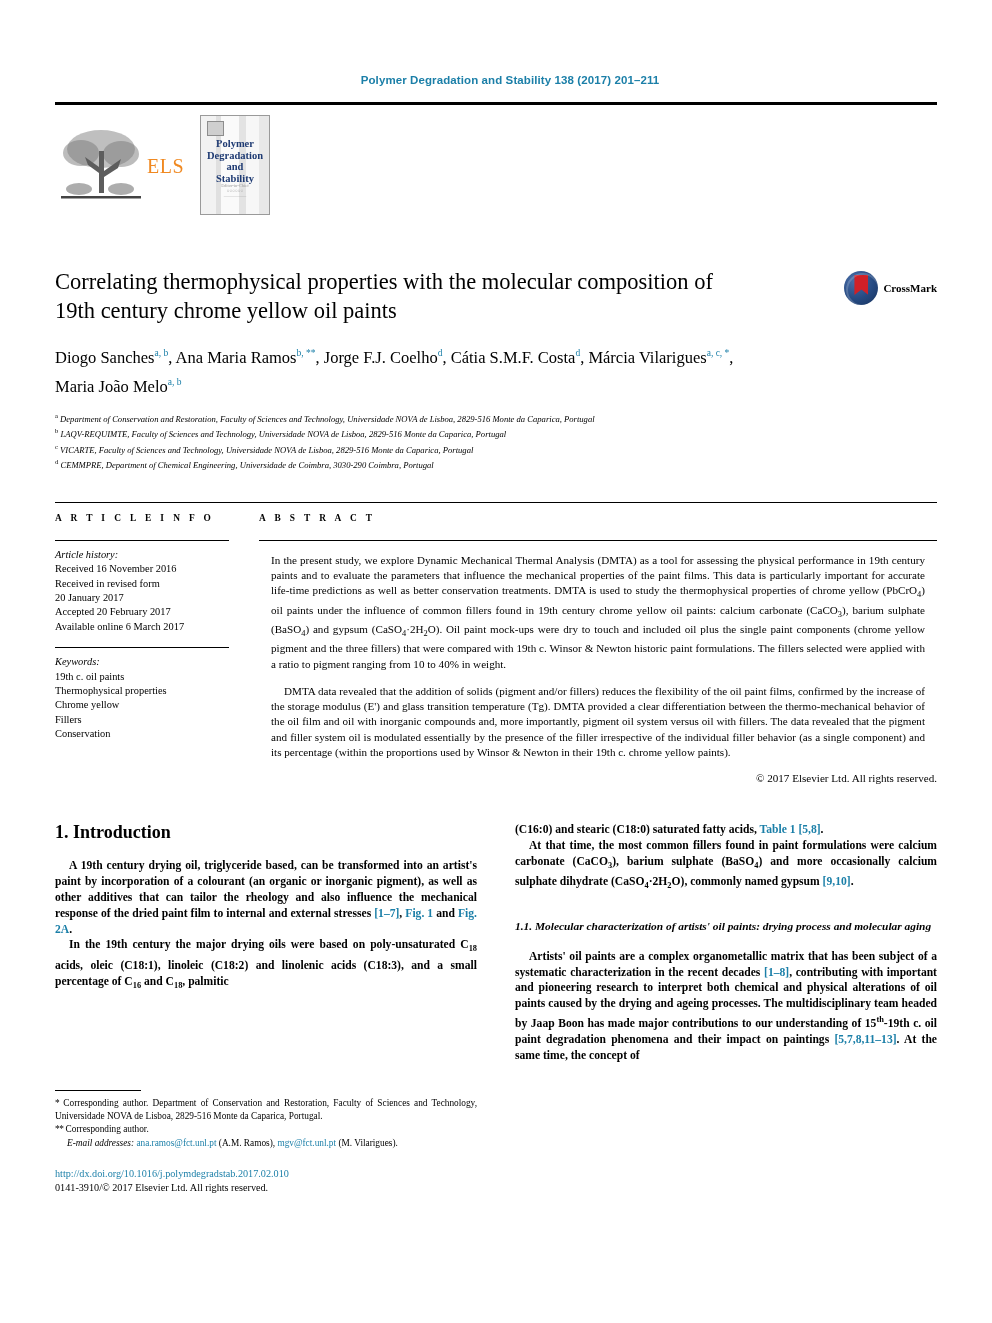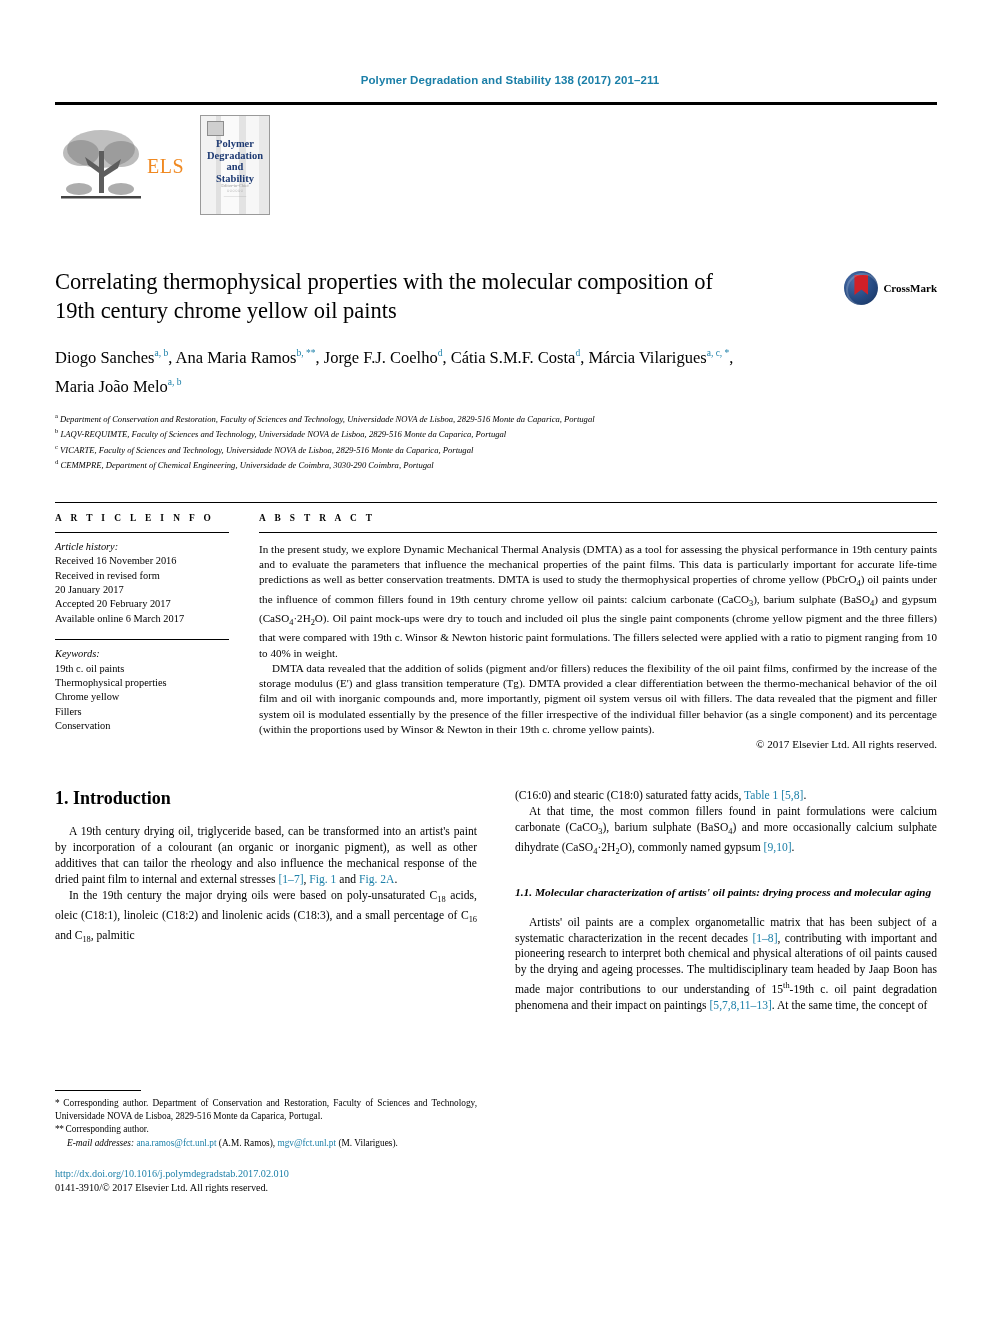--- a/index.html
+++ b/index.html
@@ -240,21 +240,21 @@
   .col-abstract {
     flex: 1;
     padding-left: 4px;
     box-sizing: border-box;
   }
   .sec-head {
     font-size: 9.4px;
     font-weight: bold;
     letter-spacing: 3.4px;
     font-family: "Liberation Serif", serif;
-    margin-bottom: 9px;
+    margin-bottom: 17px;
   }
   .rule {
     border-top: 1.2px solid #000;
     margin: 0 0 7px 0;
   }
   .rule-abs {
     border-top: 1.2px solid #000;
     margin: 0 0 9px 0;
   }
   .info-label {
@@ -266,21 +266,21 @@
     font-size: 10.4px;
     line-height: 14.4px;
   }
   .info-gap {
     height: 13px;
   }
   .abs-p {
     font-size: 11.1px;
     line-height: 15.2px;
     text-align: justify;
-    margin: 0;
+    margin: 12px;
   }
   .abs-p.indent { text-indent: 13px; }
   .abs-copy {
     font-size: 11.1px;
     text-align: right;
     margin-top: 1px;
   }
 
   
   .body-cols {
@@ -307,20 +307,21 @@
     margin: 0 0 14px 0;
     line-height: 15.5px;
     font-family: "Liberation Serif", serif;
   }
   p.body-p {
     font-size: 11.6px;
     line-height: 15.9px;
     text-align: justify;
     margin: 0;
     text-indent: 14px;
+    font-weight: bold;
   }
   p.body-p.noindent { text-indent: 0; }
   .lnk { color: #1b7fa8; }
   sub { font-size: 8.4px; }
   sup.supr { font-size: 8.4px; vertical-align: super; }
 
   
   .footnotes {
     position: absolute;
     left: 55px;

